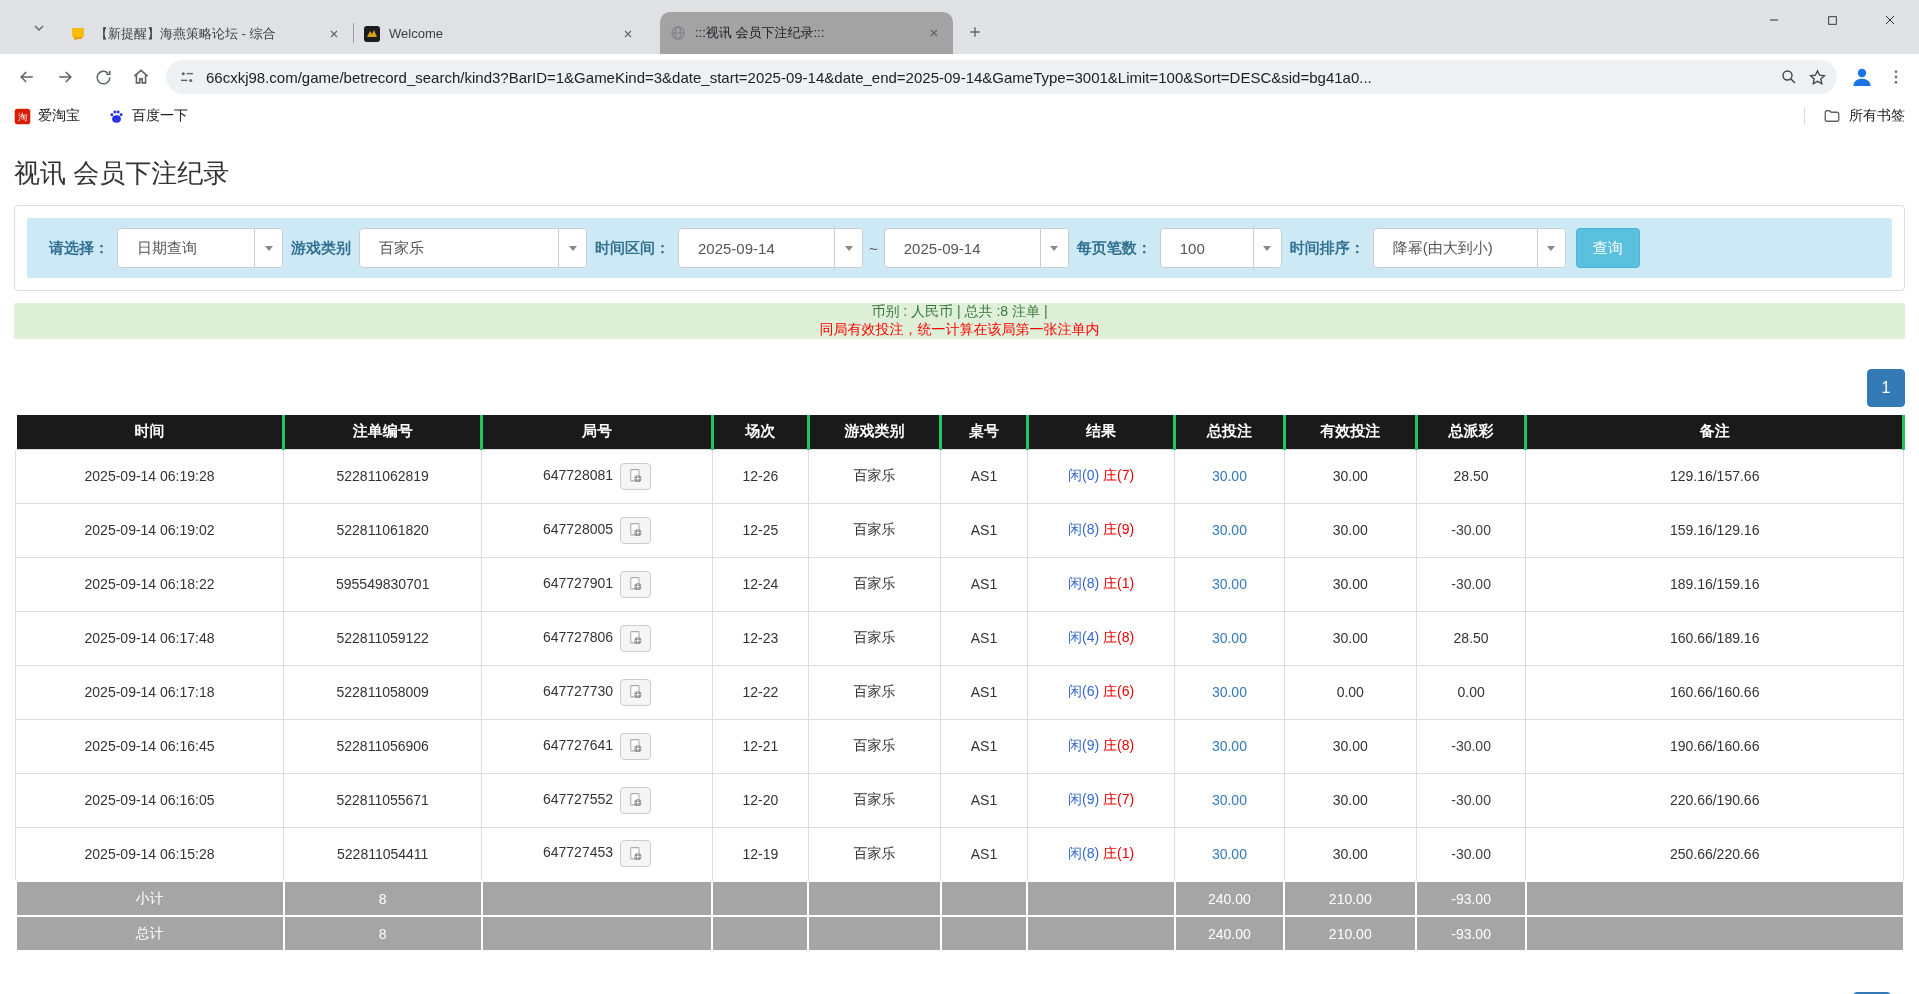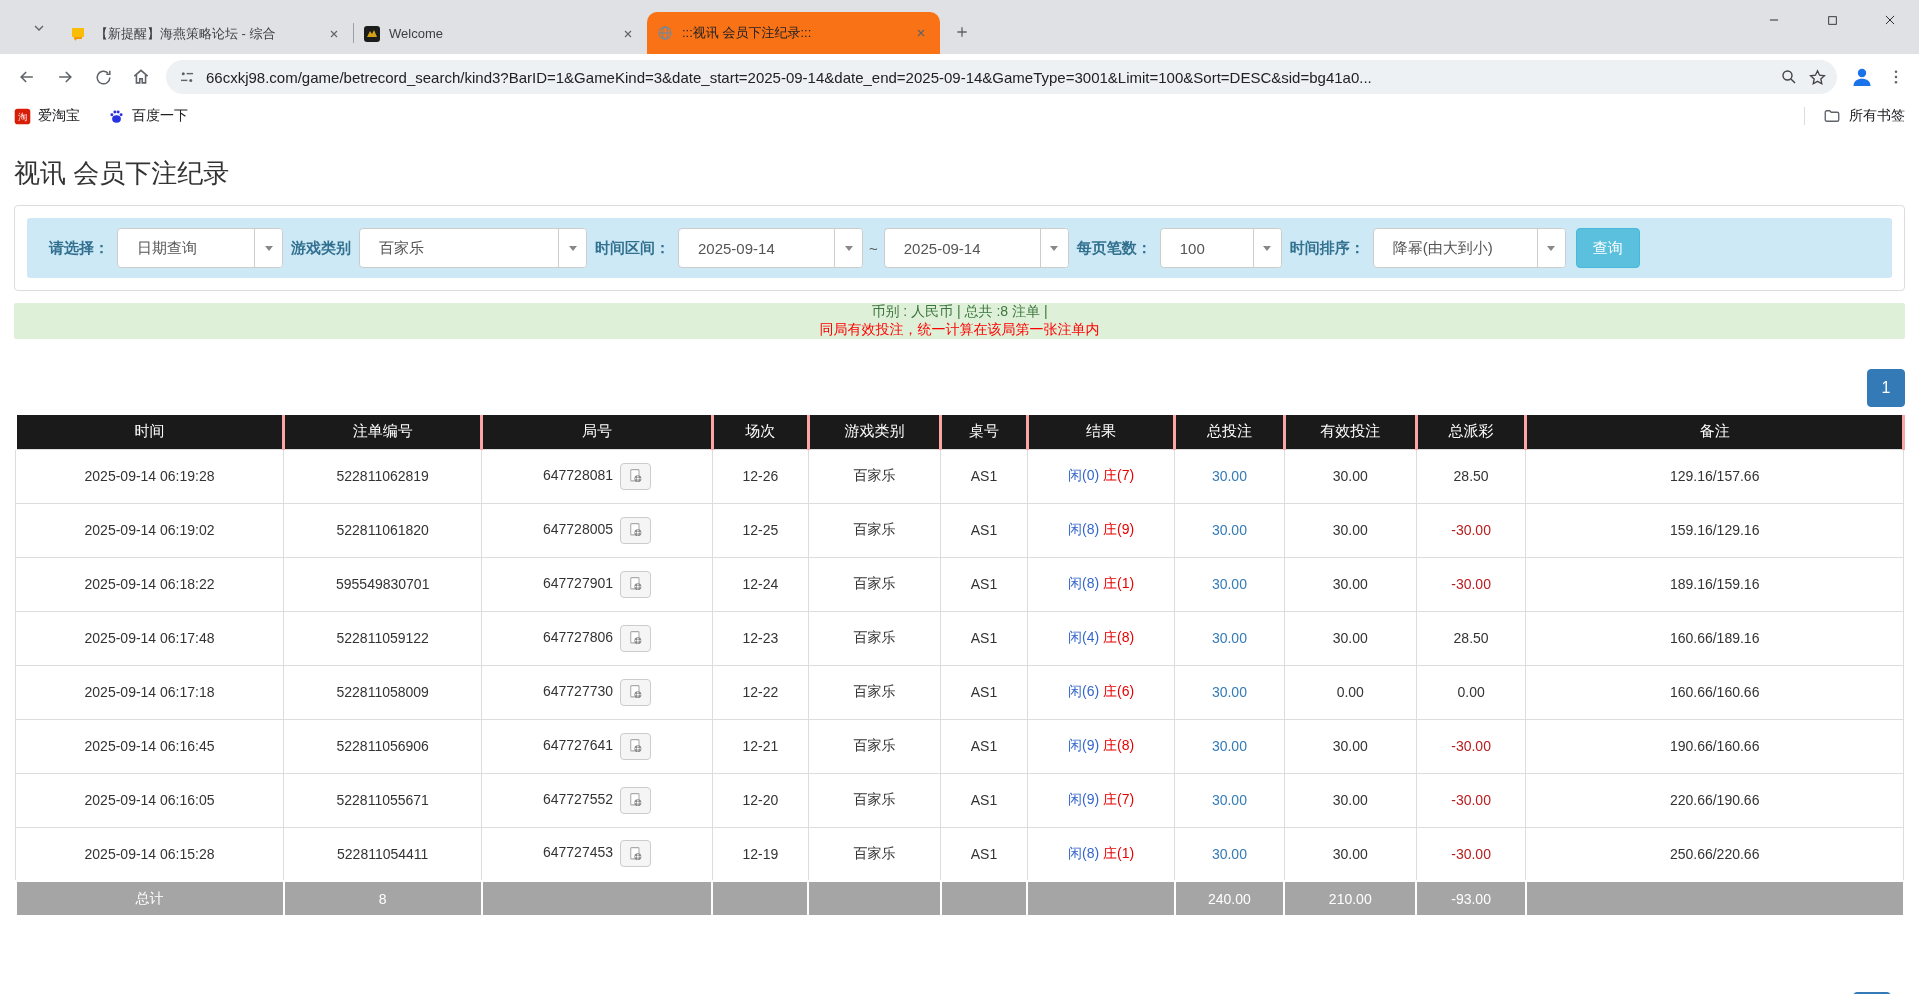--- a/index.html
+++ b/index.html
@@ -4,21 +4,21 @@
 <style>
   * { box-sizing: border-box; margin: 0; padding: 0; }
   html,body { width:1919px; height:994px; overflow:hidden; background:#fff;
     font-family:"Liberation Sans","DejaVu Sans",sans-serif; position:relative; }
 
   
   .tabstrip { height:54px; background:#dfe1e5; display:flex; align-items:flex-end; padding-left:20px; position:relative; }
   .tab-search-btn { width:30px; height:30px; border-radius:50%; display:flex; align-items:center; justify-content:center; margin:0 6px 11px 4px; }
   .tab { width:293px; height:41px; display:flex; align-items:center; padding:0 10px; color:#3c4043; font-size:13px; position:relative; }
   .tab.inactive { border-radius:8px; }
-  .tab.active { background:#f97316; border-radius:10px 10px 0 0; height:42px; color:#202124; }
+  .tab.active { background:#a3a3a3; border-radius:10px 10px 0 0; height:42px; color:#202124;margin-left:13px; }
   .tab .favicon { width:16px; height:16px; flex:0 0 16px; margin-right:9px; }
   .tab .tab-title { flex:1; white-space:nowrap; overflow:hidden; }
   .tab .tab-close { width:18px; height:18px; border-radius:50%; display:flex; align-items:center; justify-content:center; margin-left:6px; }
   .tab-divider { width:1px; height:20px; background:#9aa0a6; margin-bottom:11px; }
   .newtab-btn { width:28px; height:28px; margin:0 0 8px 8px; border-radius:50%; display:flex; align-items:center; justify-content:center; }
   .win-controls { position:absolute; right:0; top:0; height:40px; display:flex; }
   .win-btn { width:58px; height:40px; display:flex; align-items:center; justify-content:center; }
 
   .toolbar { height:46px; background:#fff; display:flex; align-items:center; padding:0 8px; }
   .nav-btn { width:34px; height:34px; border-radius:50%; display:flex; align-items:center; justify-content:center; margin:0 2px; }
@@ -54,27 +54,27 @@
   .alert-left { color:#3c763d; }
   .alert-right { color:#f00; }
 
   .pager-row { margin:30px 14px 8px; display:flex; justify-content:flex-end; }
   .pager-btn { min-width:38px; height:38px; background:#337ab7; border:1px solid #337ab7; color:#fff;
     border-radius:4px; font-size:16px; display:flex; align-items:center; justify-content:center; cursor:pointer; }
   .pager-bottom { position:absolute; right:14px; top:962px; }
 
   table.bet { width:1891px; margin:0 14px; border-collapse:collapse; table-layout:fixed;
     font-size:14px; color:#333; text-align:center; }
-  table.bet thead th { background:#1a1a1a; color:#fff; font-weight:normal; height:34px;
-    border-right:3px solid #fca5a5; border-left:3px solid #fff; font-size:15px; }
+  table.bet thead th { background:#1a1a1a; color:#fff; font-weight:bold; height:34px;
+    border-right:3px solid #22c55e; border-left:3px solid #fff; font-size:15px; }
   table.bet tbody td { border:1px solid #ddd; height:54px; background:#fff; }
   .res-p { color:#36c; }
   .res-b { color:#e60000; }
   .blue-link { color:#337ab7; cursor:pointer; }
-  .neg { color:#b91c1c; }
+  .neg { color:#404040; }
   .round-btn { display:inline-flex; align-items:center; justify-content:center; width:31px; height:27px;
     background:#f5f5f5; border:1px solid #ccc; border-radius:4px; margin-left:7px; vertical-align:middle; cursor:pointer; }
   table.bet tfoot td { background:#a5a5a5; color:#fff; border:2px solid #fff; height:35px; }
 </style>
 </head>
 <body>
 
 <div class="tabstrip">
   <div class="tab-search-btn">
     <svg width="16" height="16" viewBox="0 0 24 24">
@@ -507,20 +507,33 @@
         <td>AS1</td>
         <td><span class="res-p">闲(8)</span> <span class="res-b">庄(1)</span></td>
         <td><span class="blue-link">30.00</span></td>
         <td>30.00</td>
         <td><span class="neg">-30.00</span></td>
         <td>250.66/220.66</td>
       </tr>
     </tbody>
   <tfoot>
     <tr>
+      <td>小计</td>
+      <td>8</td>
+      <td></td>
+        <td></td>
+        <td></td>
+      <td></td>
+        <td></td>
+      <td>240.00</td>
+      <td>210.00</td>
+      <td class="neg">-93.00</td>
+      <td></td>
+    </tr>
+    <tr>
       <td>总计</td>
       <td>8</td>
       <td></td>
         <td></td>
         <td></td>
       <td></td>
         <td></td>
       <td>240.00</td>
       <td>210.00</td>
       <td class="neg">-93.00</td>

